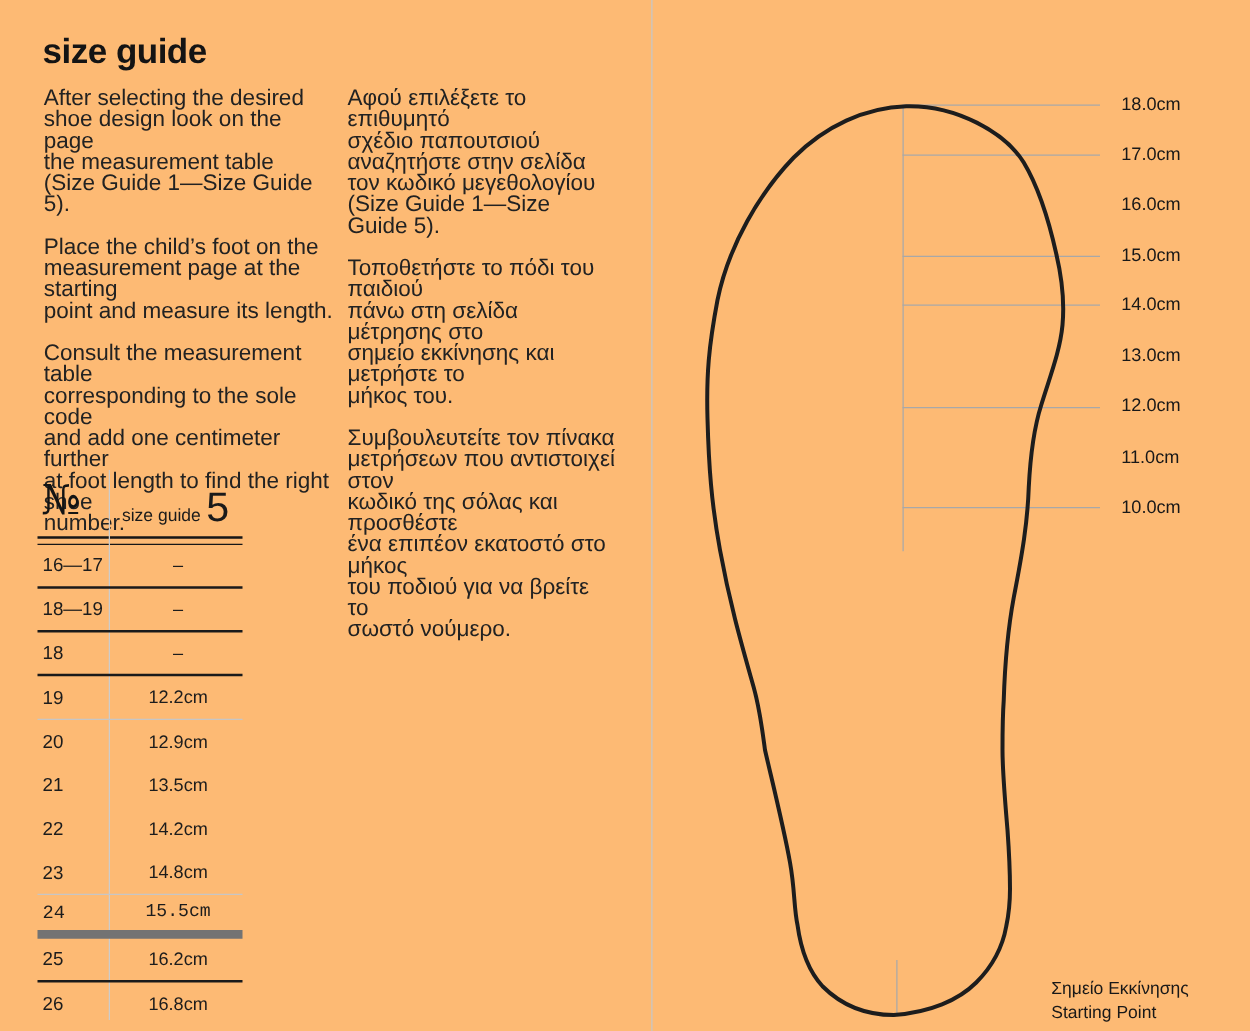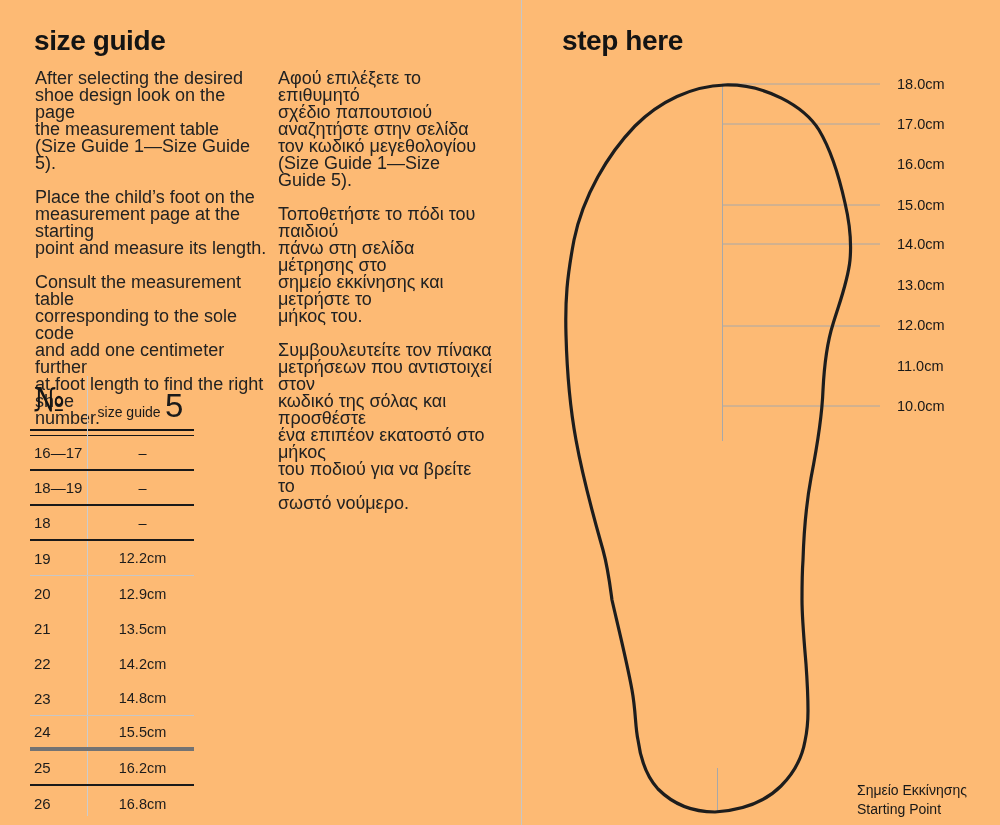--- a/index.html
+++ b/index.html
@@ -24,28 +24,28 @@
   .thead{position:relative;height:57px;}
   .numero{position:absolute;left:3px;top:8px;font-family:"DejaVu Serif","Liberation Serif",serif;font-size:33px;color:#141414;}
   .sg{position:absolute;left:57px;top:15px;width:107px;text-align:center;white-space:nowrap;}
   .sg-text{font-size:14px;color:#1a1a1a;}
   .sg-num{font-size:33px;color:#1a1a1a;}
   .dbl{height:4px;border-top:2px solid #161616;border-bottom:1px solid #161616;}
   .trow{display:flex;align-items:center;height:35px;box-sizing:border-box;position:relative;z-index:1;}
   .trow .c1{width:57px;padding-left:4px;font-size:15px;color:#1c1c1c;}
   .trow .c2{flex:1;text-align:center;font-size:14.5px;color:#1c1c1c;}
   .r-dark{border-bottom:2px solid #1a1a1a;}
-  .r-mid{border-bottom:4px solid #737373;}
+  .r-mid{border-bottom:7px solid #737373;font-family:Liberation Mono, monospace;}
   .r-light{border-bottom:1px solid #c6c6c6;}
 
   
   .right-panel{position:absolute;left:522px;top:0;width:478px;height:825px;}
   .foot-svg{position:absolute;left:0;top:0;}
   .cm-label{position:absolute;left:375px;height:20px;line-height:20px;font-size:14.5px;color:#181818;}
-  .sp-label{position:absolute;left:335px;top:781px;font-size:14px;line-height:19px;color:#181818;}
+  .sp-label{position:absolute;left:319px;top:781px;font-size:14px;line-height:19px;color:#181818;}
 </style>
 </head>
 <body>
 
 <div class="page">
 
   <section>
     <h1 class="title title-left">size guide</h1>
 
     <div class="textcol col-en">
@@ -132,21 +132,20 @@
       <div class="trow">
           <span class="c1">26</span>
           <span class="c2">16.8cm</span>
         </div>
     </div>
   </section>
 
   <div class="panel-divider"></div>
 
   <section class="right-panel">
-    <h1 class="title" style="left:40px;top:6px;position:absolute;">step here</h1>
 
     <svg class="foot-svg" width="478" height="825" viewBox="0 0 478 825">
 
       <g stroke="#a8a8a8" stroke-width="1">
         <line x1="200" y1="84" x2="358" y2="84"></line>
         <line x1="200" y1="124" x2="358" y2="124"></line>
         <line x1="200" y1="205" x2="358" y2="205"></line>
         <line x1="200" y1="244" x2="358" y2="244"></line>
         <line x1="200" y1="326" x2="358" y2="326"></line>
         <line x1="200" y1="406" x2="358" y2="406"></line>

